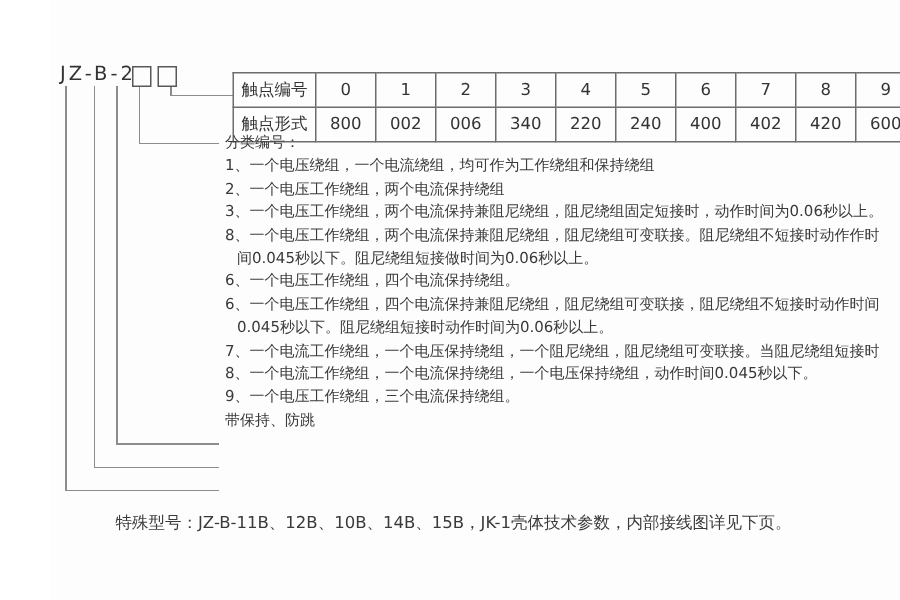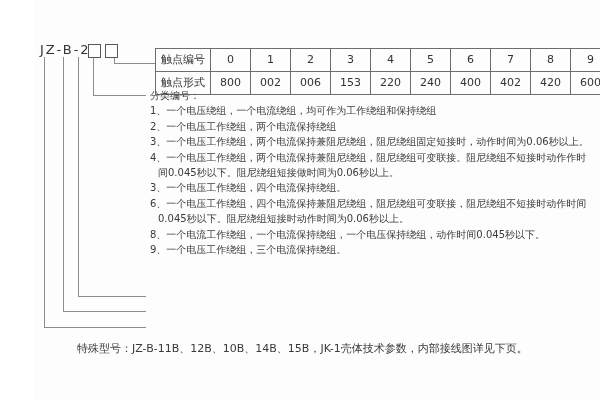--- a/index.html
+++ b/index.html
@@ -82,40 +82,42 @@
       <td class="v">6</td>
       <td class="v">7</td>
       <td class="v">8</td>
       <td class="v">9</td>
     </tr>
     <tr>
       <td class="hd">触点形式</td>
       <td class="v">800</td>
       <td class="v">002</td>
       <td class="v">006</td>
-      <td class="v">153</td>
+      <td class="v">340</td>
       <td class="v">220</td>
       <td class="v">240</td>
       <td class="v">400</td>
       <td class="v">402</td>
       <td class="v">420</td>
       <td class="v">600</td>
     </tr>
   </tbody>
     </table>
 
   <div class="list">
     <div class="ln">分类编号：</div>
     <div class="ln">1、一个电压绕组，一个电流绕组，均可作为工作绕组和保持绕组</div>
     <div class="ln">2、一个电压工作绕组，两个电流保持绕组</div>
     <div class="ln">3、一个电压工作绕组，两个电流保持兼阻尼绕组，阻尼绕组固定短接时，动作时间为0.06秒以上。</div>
-    <div class="ln">4、一个电压工作绕组，两个电流保持兼阻尼绕组，阻尼绕组可变联接。阻尼绕组不短接时动作作时</div>
+    <div class="ln">8、一个电压工作绕组，两个电流保持兼阻尼绕组，阻尼绕组可变联接。阻尼绕组不短接时动作作时</div>
     <div class="ln cont">间0.045秒以下。阻尼绕组短接做时间为0.06秒以上。</div>
-    <div class="ln">3、一个电压工作绕组，四个电流保持绕组。</div>
+    <div class="ln">6、一个电压工作绕组，四个电流保持绕组。</div>
     <div class="ln">6、一个电压工作绕组，四个电流保持兼阻尼绕组，阻尼绕组可变联接，阻尼绕组不短接时动作时间</div>
     <div class="ln cont">0.045秒以下。阻尼绕组短接时动作时间为0.06秒以上。</div>
+    <div class="ln">7、一个电流工作绕组，一个电压保持绕组，一个阻尼绕组，阻尼绕组可变联接。当阻尼绕组短接时</div>
     <div class="ln">8、一个电流工作绕组，一个电流保持绕组，一个电压保持绕组，动作时间0.045秒以下。</div>
     <div class="ln">9、一个电压工作绕组，三个电流保持绕组。</div>
+    <div class="ln">带保持、防跳</div>
   </div>
 
   <div class="footer">特殊型号：JZ-B-11B、12B、10B、14B、15B，JK-1壳体技术参数，内部接线图详见下页。</div>
 
 </div>
 
 </body></html>

